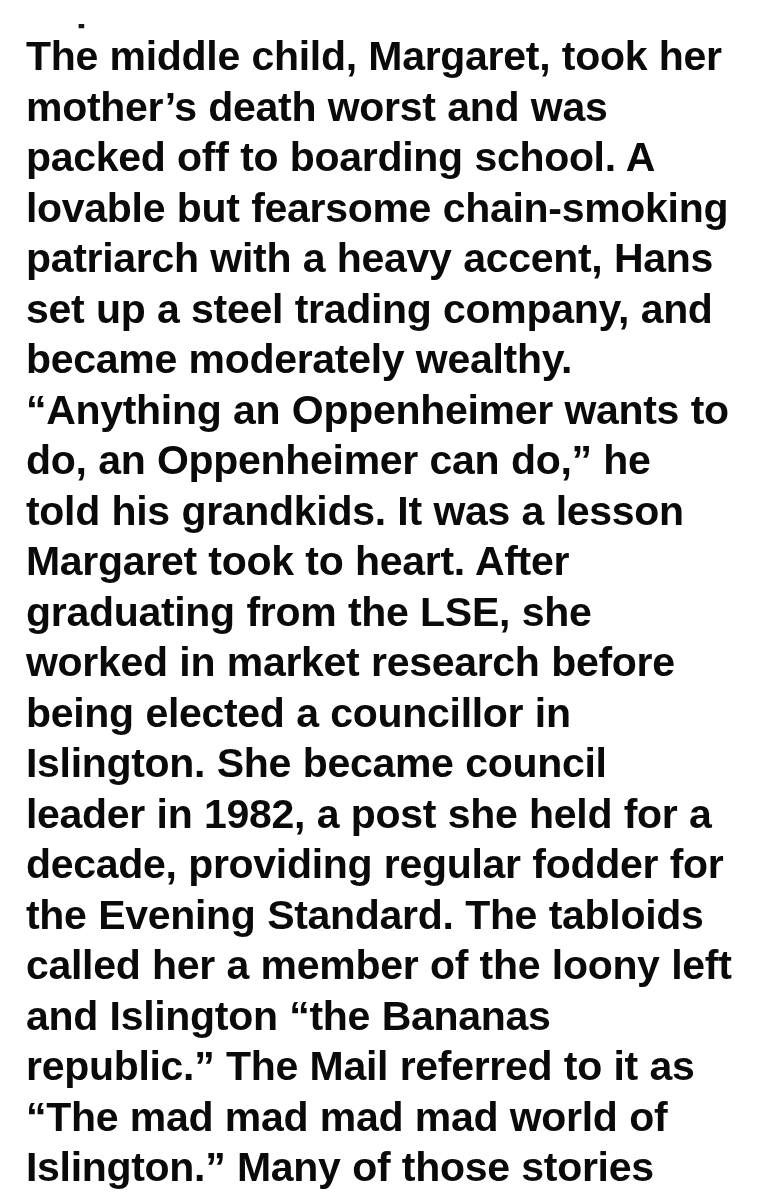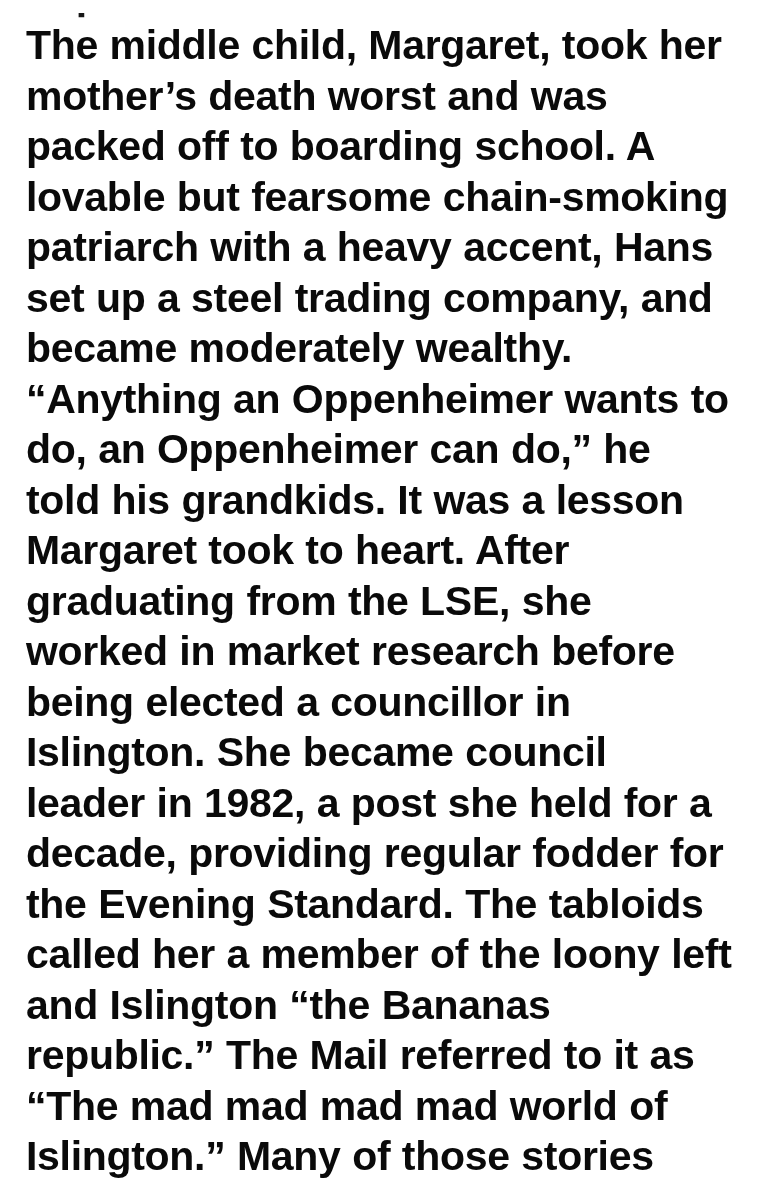--- a/index.html
+++ b/index.html
@@ -10,21 +10,21 @@
   body {
     width: 758px;
     height: 1200px;
     overflow: hidden;
     font-family: "Liberation Sans", sans-serif;
   }
   .page {
     width: 758px;
     height: 1200px;
     box-sizing: border-box;
-    padding: 4px 26px;
+    padding: 15px 26px;
     background: #ffffff;
     position: relative;
   }
   .clipped-top {
     height: 14px;
     overflow: hidden;
     color: #0a0a0a;
     font-size: 41px;
     line-height: 51px;
     font-weight: 700;

